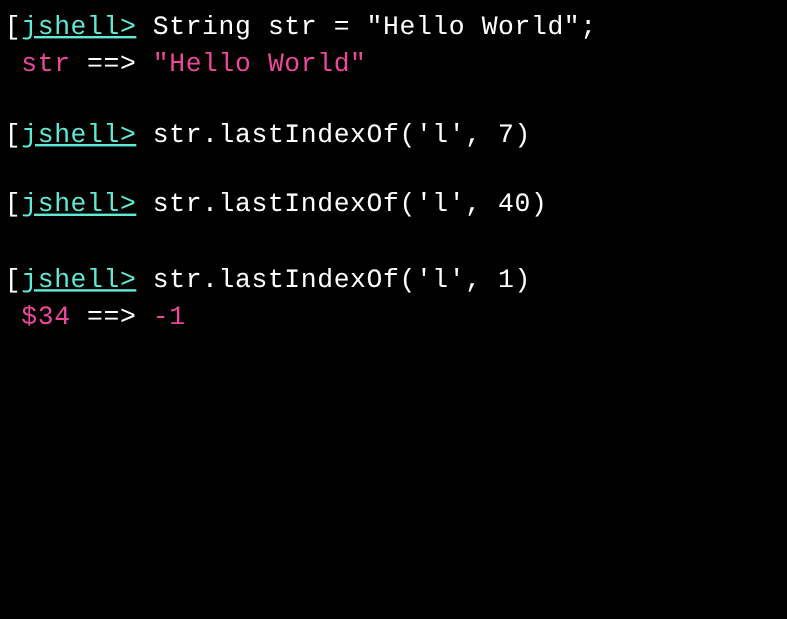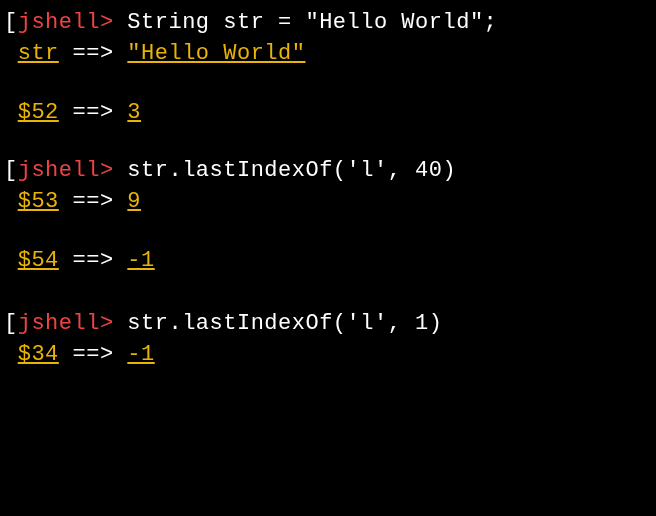--- a/index.html
+++ b/index.html
@@ -28,49 +28,47 @@
       margin-bottom: 28px;
     }
     .block:last-child {
       margin-bottom: 0;
       margin-top: 32px;
     }
     .bracket {
       color: #ffffff;
     }
     .prompt {
-      color: #ef4444;
+      color: #5eead4;
+      text-decoration: underline;
     }
     .code {
       color: #ffffff;
     }
     .output {
-      color: #eab308;
-      text-decoration: underline;
+      color: #ec4899;
     }
   </style>
 </head>
 <body>
 
 <div>
   <div class="block">
     <span class="line"><span class="bracket">[</span><span class="prompt">jshell&gt;</span> <span class="code">String str = "Hello World";</span></span>
     <span class="line"> <span class="output">str</span> ==&gt; <span class="output">"Hello World"</span></span>
   </div>
 
   <div class="block">
-    <span class="line"> <span class="output">$52</span> ==&gt; <span class="output">3</span></span>
+    <span class="line"><span class="bracket">[</span><span class="prompt">jshell&gt;</span> <span class="code">str.lastIndexOf('l', 7)</span></span>
   </div>
 
   <div class="block">
     <span class="line"><span class="bracket">[</span><span class="prompt">jshell&gt;</span> <span class="code">str.lastIndexOf('l', 40)</span></span>
-    <span class="line"> <span class="output">$53</span> ==&gt; <span class="output">9</span></span>
   </div>
 
   <div class="block">
-    <span class="line"> <span class="output">$54</span> ==&gt; <span class="output">-1</span></span>
   </div>
 
   <div class="block">
     <span class="line"><span class="bracket">[</span><span class="prompt">jshell&gt;</span> <span class="code">str.lastIndexOf('l', 1)</span></span>
     <span class="line"> <span class="output">$34</span> ==&gt; <span class="output">-1</span></span>
   </div>
 </div>
 
 </body></html>

